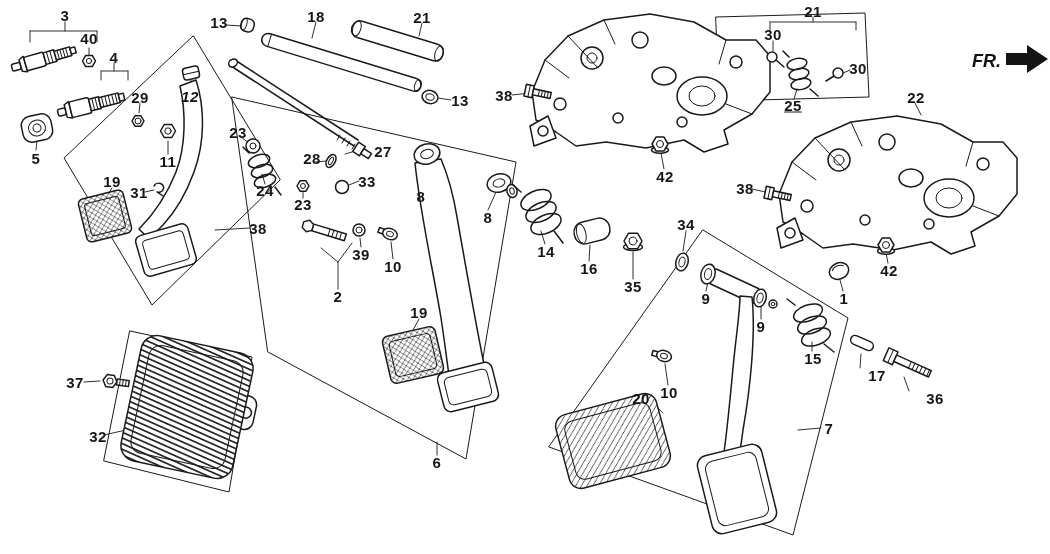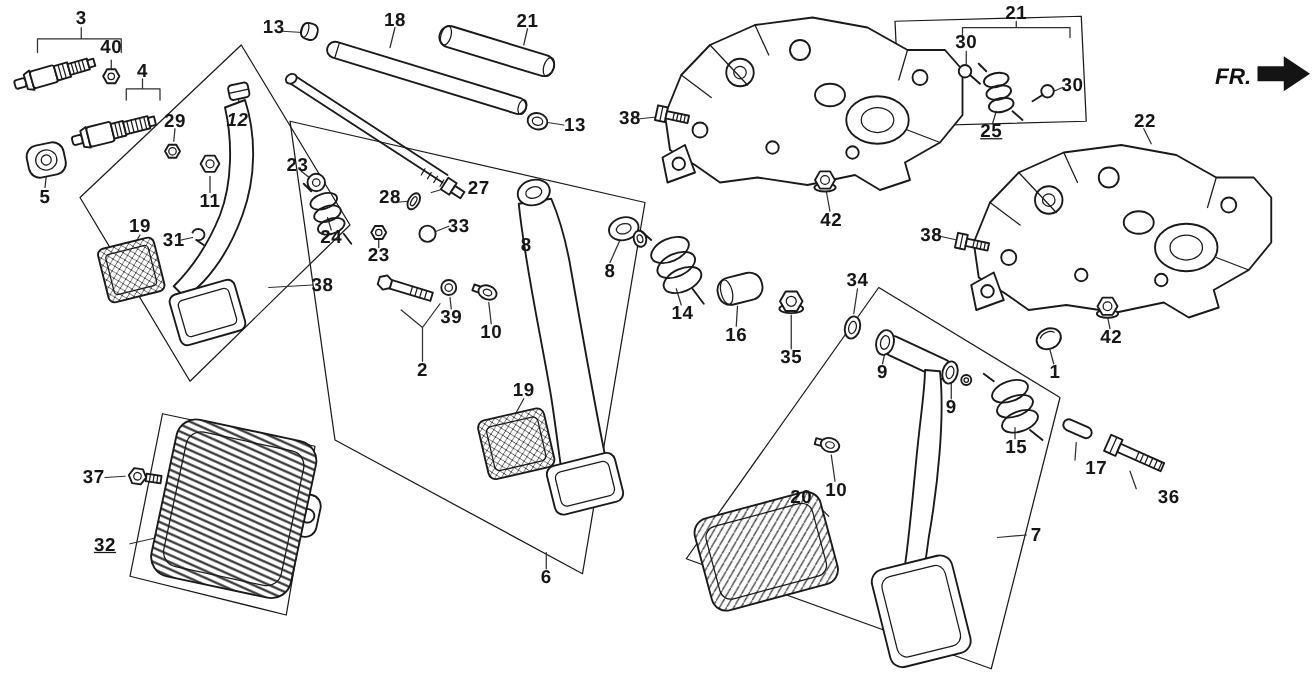--- a/index.html
+++ b/index.html
@@ -422,16 +422,16 @@
       <div class="part-label" style="left: 761px; top: 326px;">9</div>
       <div class="part-label" style="left: 813px; top: 358px;">15</div>
       <div class="part-label" style="left: 861px; top: 375px; margin-left: 16px;">17</div>
       <div class="part-label" style="left: 915px; top: 398px; margin-left: 20px;">36</div>
       <div class="part-label" style="left: 669px; top: 392px;">10</div>
       <div class="part-label" style="left: 641px; top: 398px;">20</div>
       <div class="part-label" style="left: 829px; top: 428px;">7</div>
       <div class="part-label" style="left: 419px; top: 312px;">19</div>
       <div class="part-label" style="left: 437px; top: 462px;">6</div>
       <div class="part-label" style="left: 75px; top: 382px;">37</div>
-      <div class="part-label" style="left: 84px; top: 436px; text-decoration: underline;">32</div>
+      <div class="part-label" style="left: 98px; top: 436px;">32</div>
     </div>
 
 </div>
 
 </body></html>

